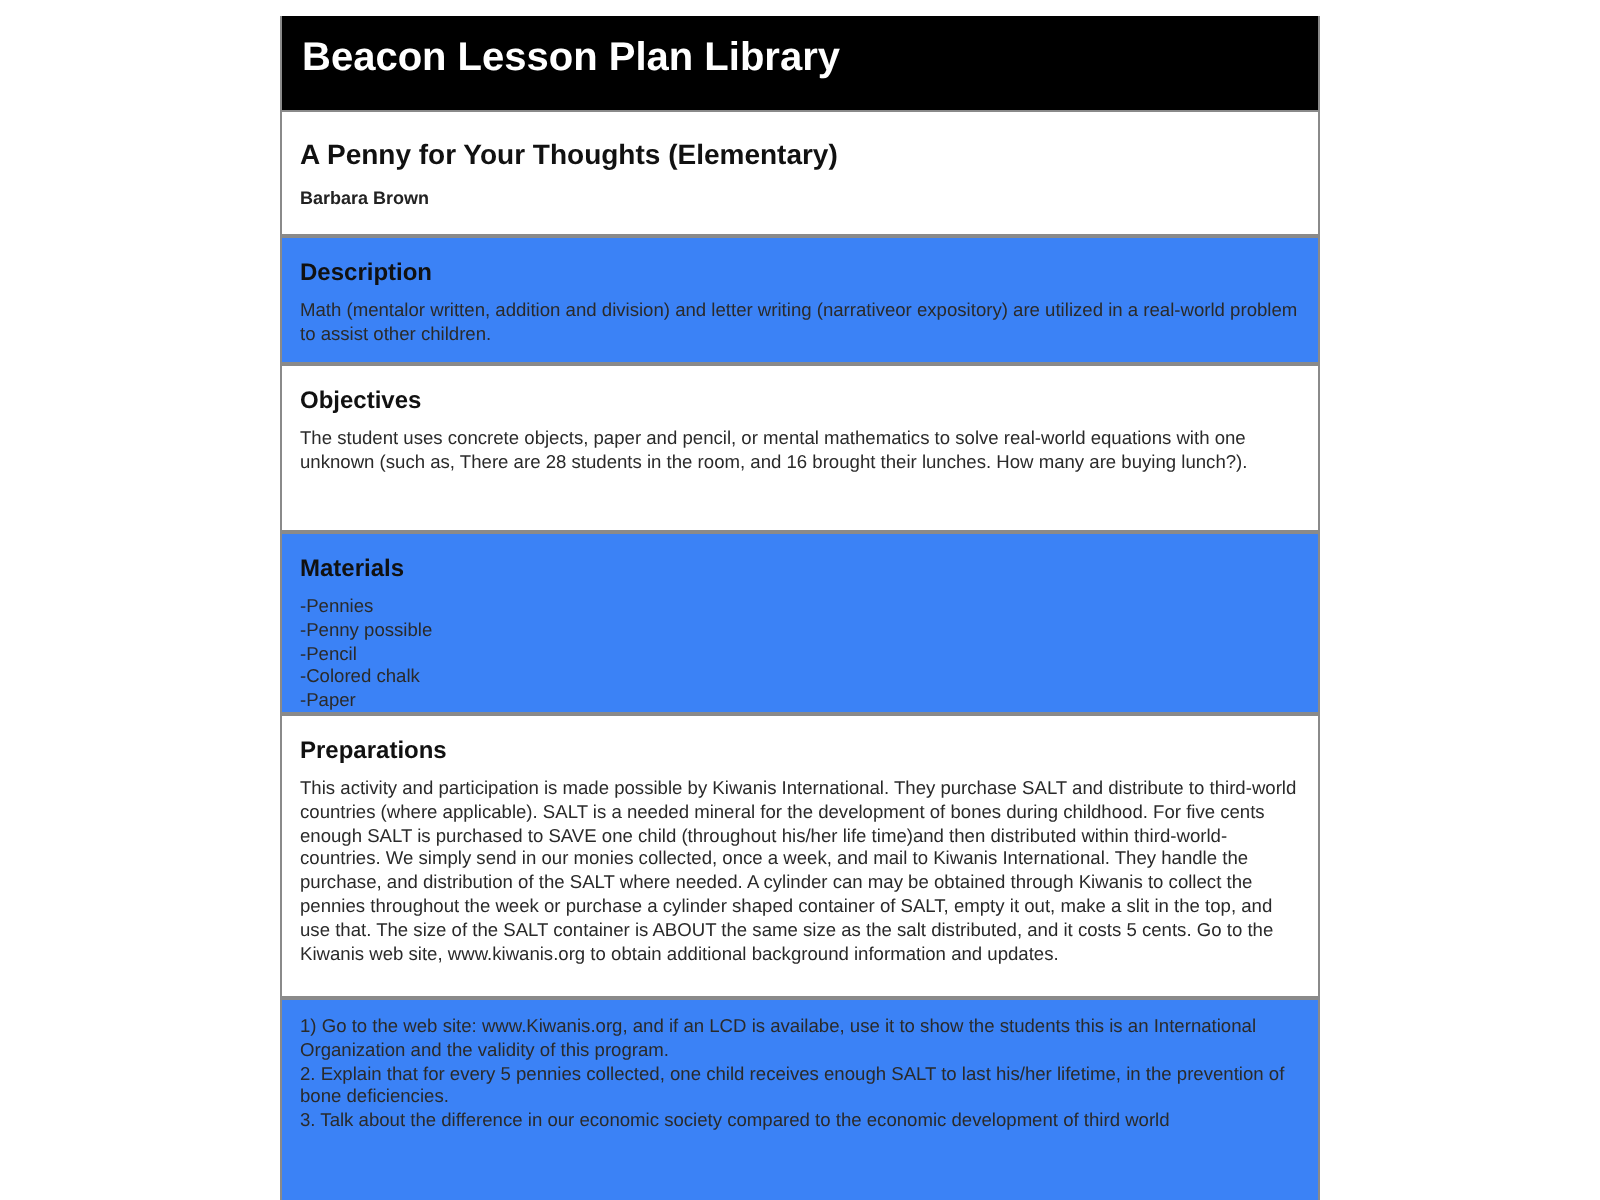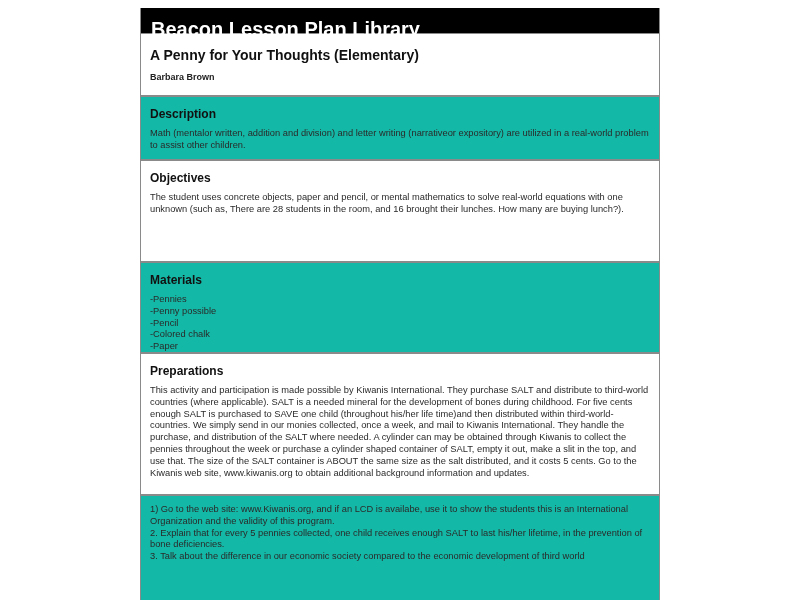--- a/index.html
+++ b/index.html
@@ -16,39 +16,39 @@
       position: absolute;
       left: 140px;
       top: 8px;
       width: 520px;
       box-sizing: border-box;
       border-left: 1px solid #8a8a8a;
       border-right: 1px solid #8a8a8a;
     }
     .site-header {
       background: #000000;
-      height: 26px;
+      height: 48px;
       box-sizing: border-box;
       padding: 10px 10px 0 10px;
       border-bottom: 1px solid #8a8a8a;
     }
     .site-title {
       color: #ffffff;
       font-size: 20px;
       font-weight: bold;
       line-height: 22px;
       margin: 0;
     }
     .section {
       box-sizing: border-box;
       border-bottom: 2px solid #8a8a8a;
       padding: 8px 9px 0 9px;
     }
     .section.white { background: #ffffff; }
-    .section.grey { background: #14b8a6; }
+    .section.grey { background: #3b82f6; }
     .lesson-title {
       font-size: 14px;
       font-weight: bold;
       color: #111111;
       margin: 5px 0 0 0;
       line-height: 16px;
     }
     .author {
       font-size: 9px;
       font-weight: bold;
@@ -92,21 +92,21 @@
   <div class="section white" style="height:63px;">
     <h2 class="lesson-title">A Penny for Your Thoughts (Elementary)</h2>
     <p class="author">Barbara Brown</p>
   </div>
 
   <div class="section grey" style="height:64px;">
     <h3 class="section-heading">Description</h3>
     <p class="section-body">Math (mentalor written, addition and division) and letter writing (narrativeor expository) are utilized in a real-world problem to assist other children.</p>
   </div>
 
-  <div class="section white" style="height:102px;">
+  <div class="section white" style="height:84px;">
     <h3 class="section-heading">Objectives</h3>
     <p class="section-body">The student uses concrete objects, paper and pencil, or mental mathematics to solve real-world equations with one unknown (such as, There are 28 students in the room, and 16 brought their lunches. How many are buying lunch?).</p>
   </div>
 
   <div class="section grey" style="height:91px;">
     <h3 class="section-heading">Materials</h3>
     <ul class="material-list">
       <li>-Pennies</li>
       <li>-Penny possible</li>
       <li>-Pencil</li>

